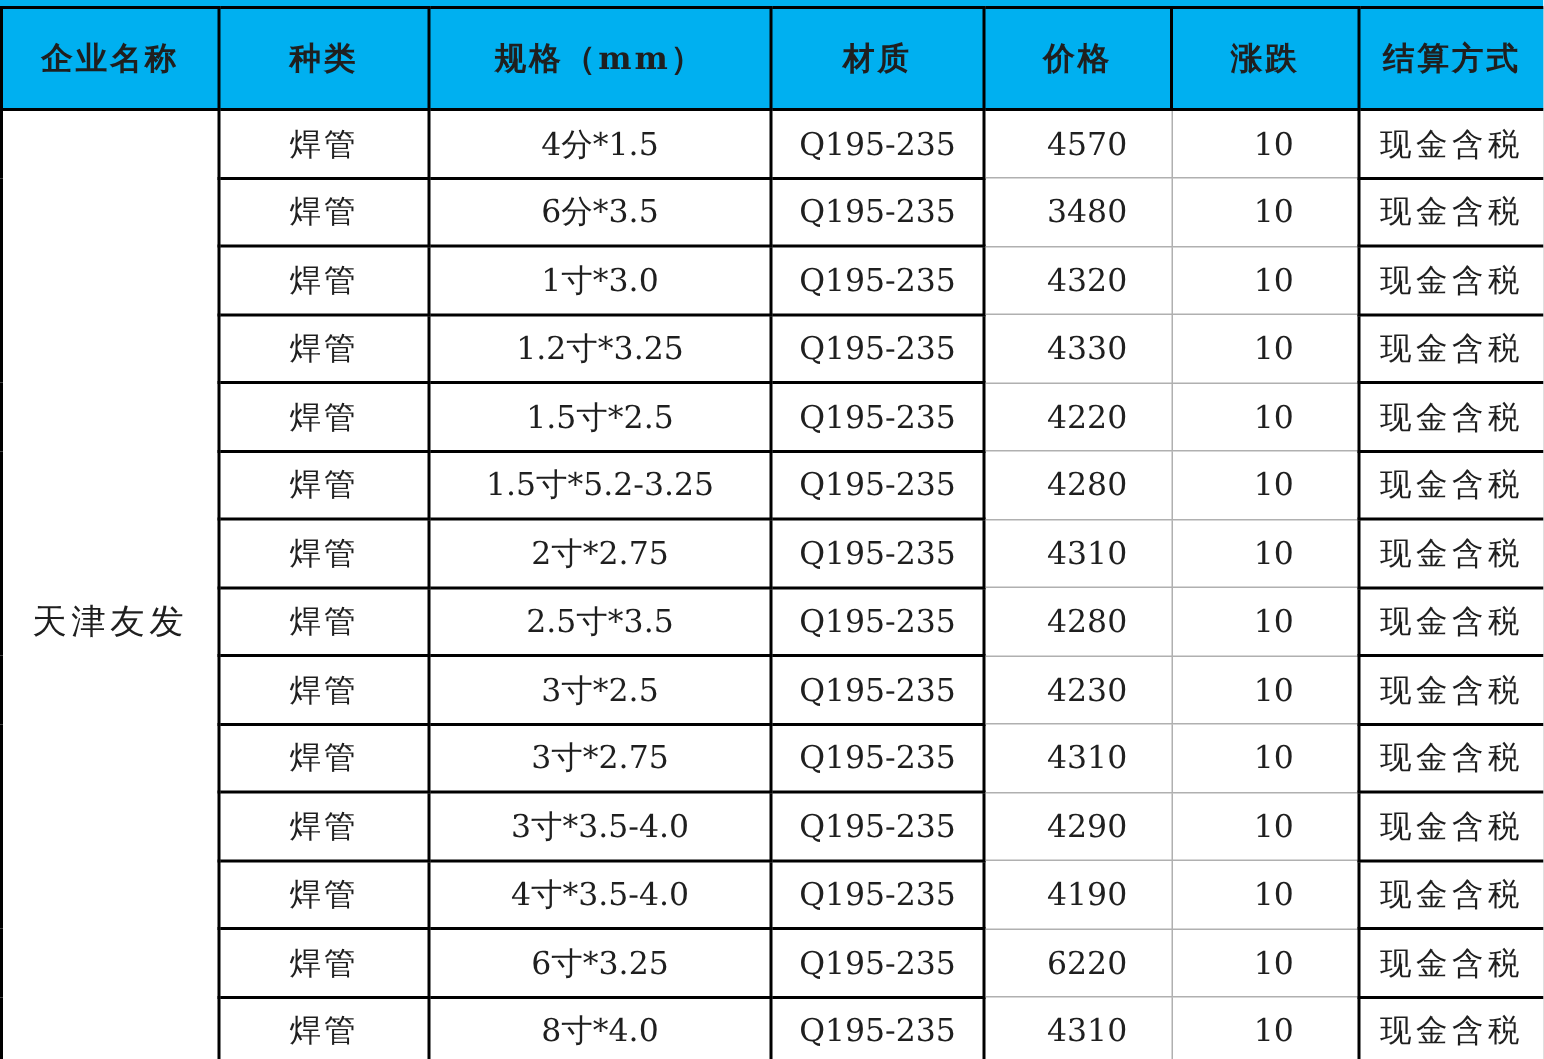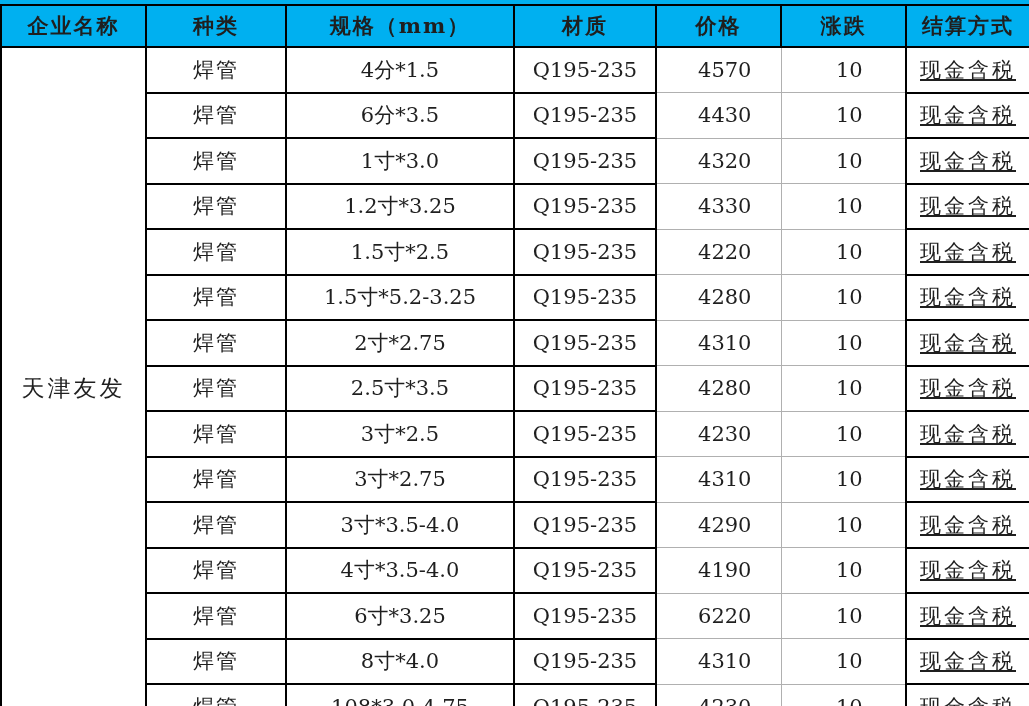--- a/index.html
+++ b/index.html
@@ -37,39 +37,39 @@
   th {
     background: var(--header-bg, #00b0f0);
     border: 2px solid var(--border-dark, #000);
     height: 40px;
     font-size: 21px;
     font-weight: bold;
     letter-spacing: 2px;
     text-align: center;
     vertical-align: middle;
     color: var(--text-color, #1f1f1f);
-    padding: 0;
+    padding: 13px;
   }
   td {
     height: 43.5px;
     font-size: 21px;
     text-align: center;
     vertical-align: middle;
     padding: 0;
     white-space: nowrap;
     overflow: hidden;
   }
   td.dark  { border: 2px solid var(--border-dark, #000); }
   td.light { border: 1px solid var(--border-light, #b0b0b0); padding-left: 12px; }
   td.company {
     border: 2px solid var(--border-dark, #000);
     font-size: 23px;
     letter-spacing: 3px;
   }
-  td.settle { letter-spacing: 3px; text-decoration: underline; }
+  td.settle { letter-spacing: 3px; }
   td.kind   { letter-spacing: 2px; border-radius: 14px; }
 </style>
 </head>
 <body>
 
 <div class="sheet">
   <div class="top-strip"></div>
   <table class="price-table">
     <colgroup>
       <col class="c1">
@@ -98,21 +98,21 @@
         <td class="dark">4分*1.5</td>
         <td class="dark">Q195-235</td>
         <td class="light">4570</td>
         <td class="light">10</td>
         <td class="dark settle">现金含税</td>
       </tr>
       <tr>
         <td class="dark kind">焊管</td>
         <td class="dark">6分*3.5</td>
         <td class="dark">Q195-235</td>
-        <td class="light">4430</td>
+        <td class="light">3480</td>
         <td class="light">10</td>
         <td class="dark settle">现金含税</td>
       </tr>
       <tr>
         <td class="dark kind">焊管</td>
         <td class="dark">1寸*3.0</td>
         <td class="dark">Q195-235</td>
         <td class="light">4320</td>
         <td class="light">10</td>
         <td class="dark settle">现金含税</td>

